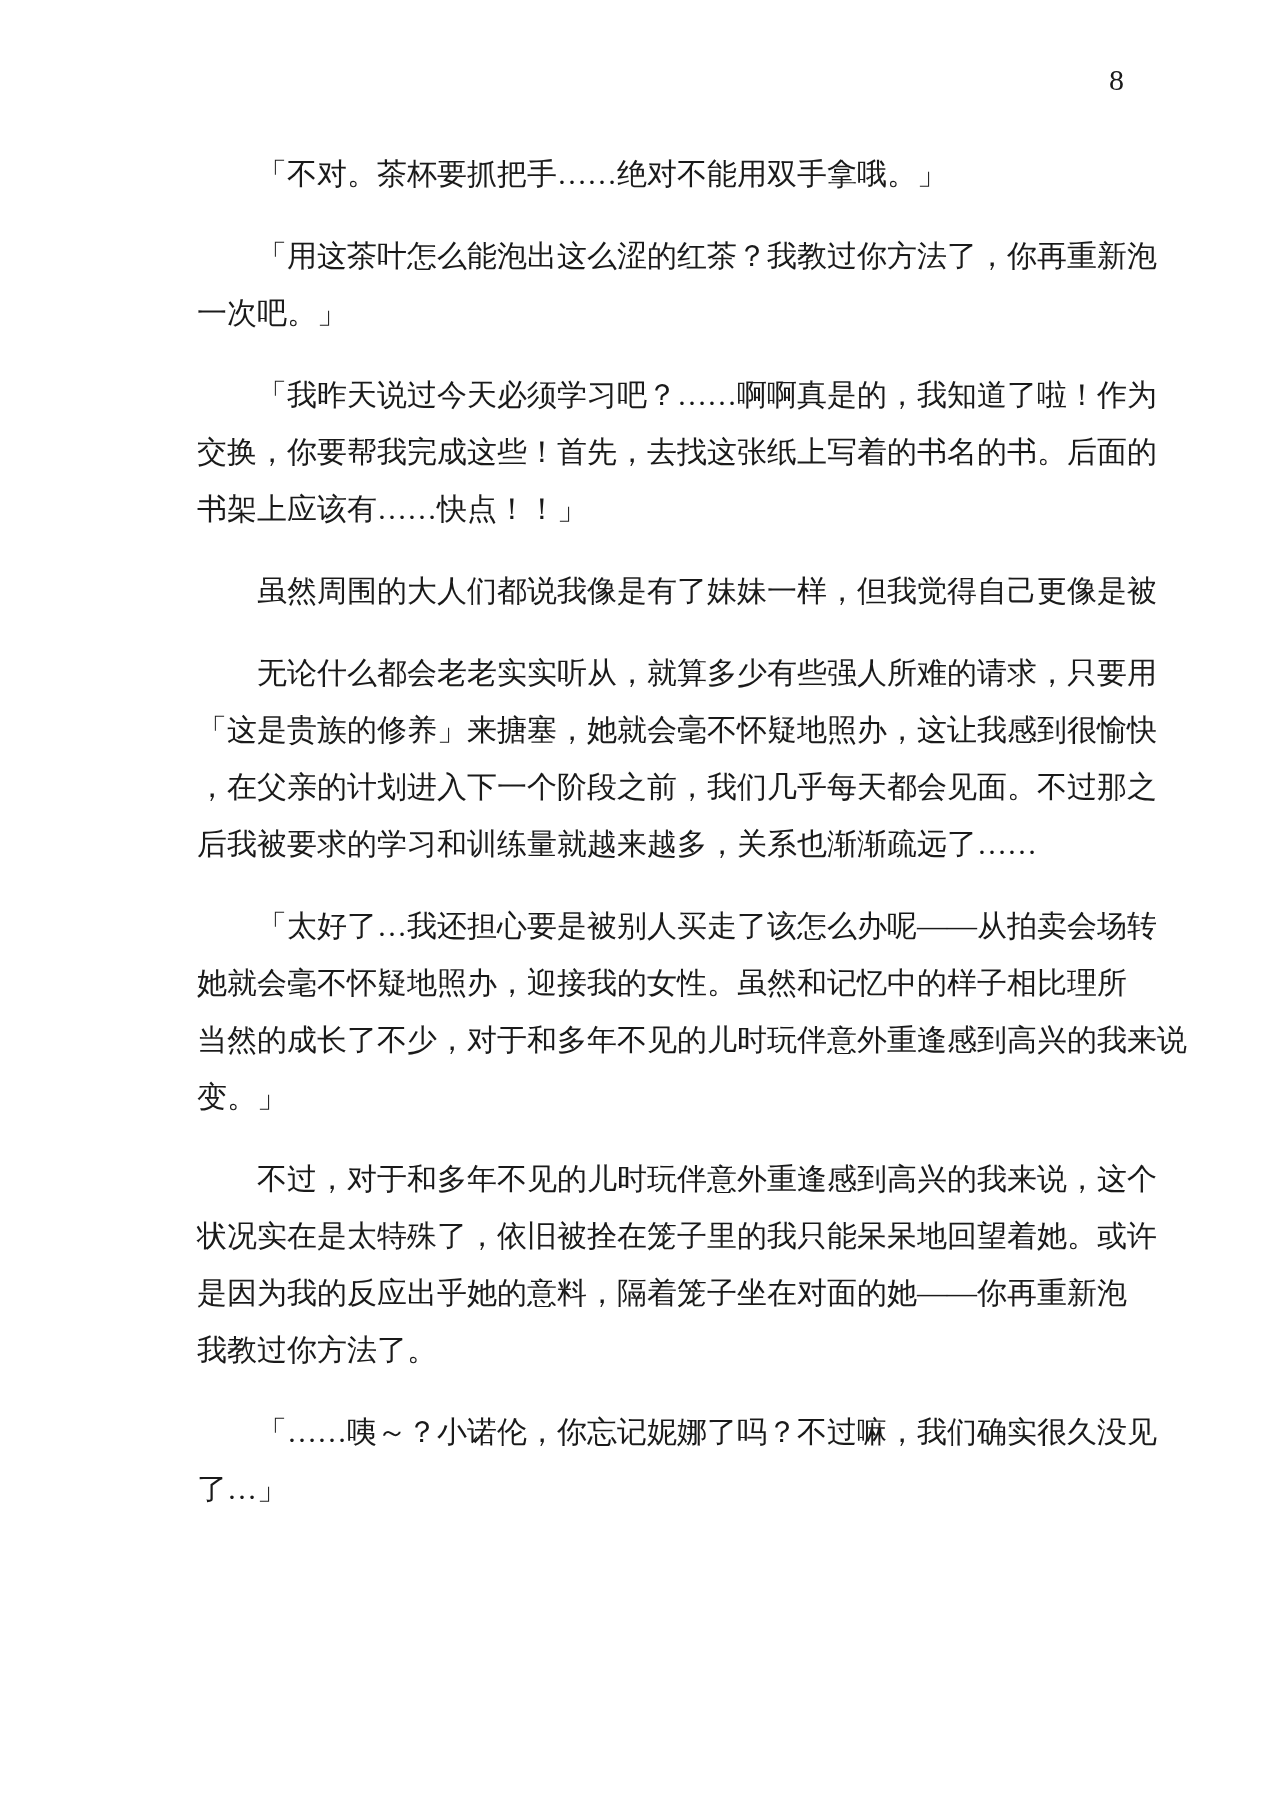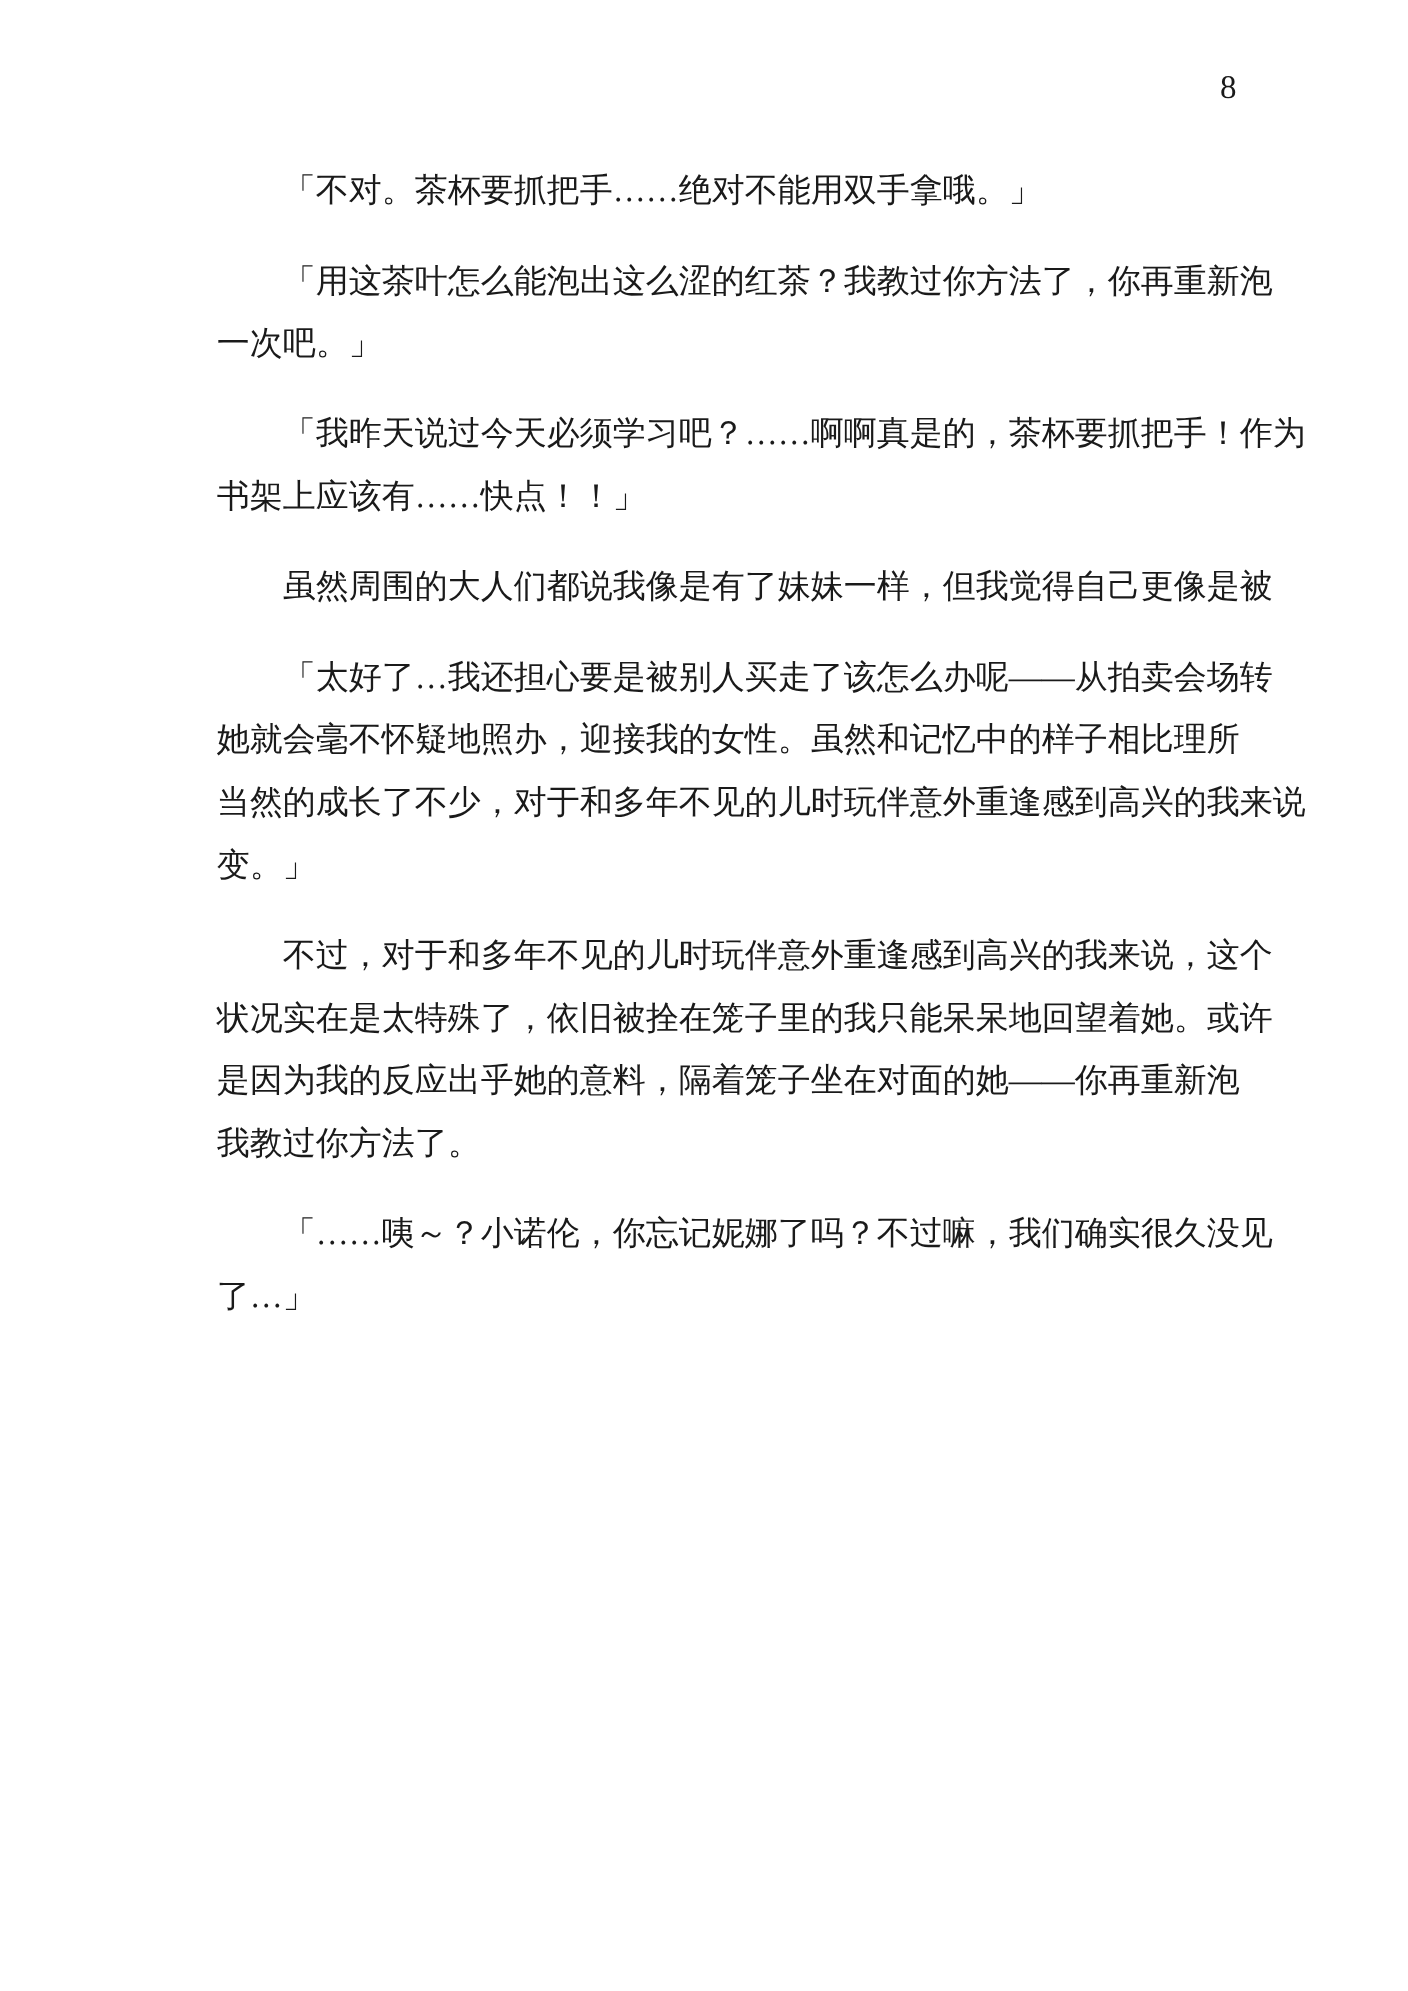--- a/index.html
+++ b/index.html
@@ -51,25 +51,32 @@
   <div class="pagenum">8</div>
   <div class="textblock" id="textblock">
       <div class="para">
         <div class="line first">「不对。茶杯要抓把手……绝对不能用双手拿哦。」</div>
       </div>
       <div class="para">
         <div class="line first">「用这茶叶怎么能泡出这么涩的红茶？我教过你方法了，你再重新泡</div>
         <div class="line">一次吧。」</div>
       </div>
       <div class="para">
-        <div class="line first">「我昨天说过今天必须学习吧？……啊啊真是的，茶杯要抓把手！作为</div>
+        <div class="line first">「我昨天说过今天必须学习吧？……啊啊真是的，我知道了啦！作为</div>
+        <div class="line">交换，你要帮我完成这些！首先，去找这张纸上写着的书名的书。后面的</div>
         <div class="line">书架上应该有……快点！！」</div>
       </div>
       <div class="para">
         <div class="line first">虽然周围的大人们都说我像是有了妹妹一样，但我觉得自己更像是被</div>
+      </div>
+      <div class="para">
+        <div class="line first">无论什么都会老老实实听从，就算多少有些强人所难的请求，只要用</div>
+        <div class="line">「这是贵族的修养」来搪塞，她就会毫不怀疑地照办，这让我感到很愉快</div>
+        <div class="line">，在父亲的计划进入下一个阶段之前，我们几乎每天都会见面。不过那之</div>
+        <div class="line">后我被要求的学习和训练量就越来越多，关系也渐渐疏远了……</div>
       </div>
       <div class="para">
         <div class="line first">「太好了…我还担心要是被别人买走了该怎么办呢——从拍卖会场转</div>
         <div class="line">她就会毫不怀疑地照办，迎接我的女性。虽然和记忆中的样子相比理所</div>
         <div class="line">当然的成长了不少，对于和多年不见的儿时玩伴意外重逢感到高兴的我来说</div>
         <div class="line">变。」</div>
       </div>
       <div class="para">
         <div class="line first">不过，对于和多年不见的儿时玩伴意外重逢感到高兴的我来说，这个</div>
         <div class="line">状况实在是太特殊了，依旧被拴在笼子里的我只能呆呆地回望着她。或许</div>

